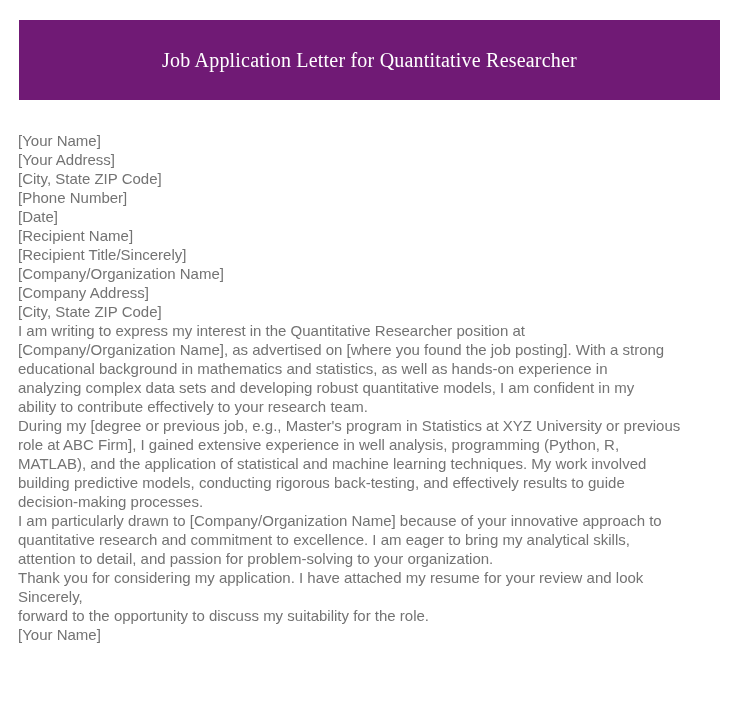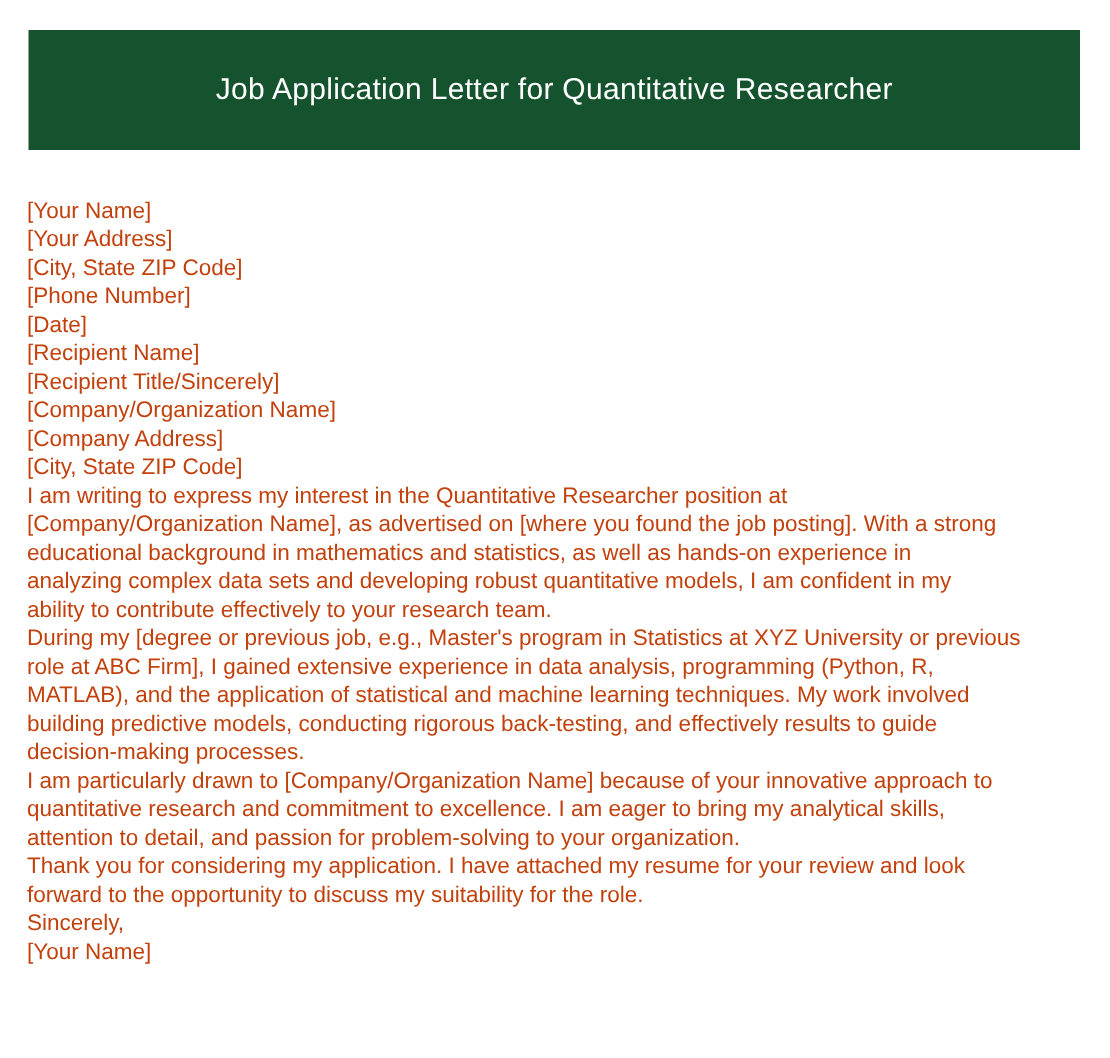--- a/index.html
+++ b/index.html
@@ -35,45 +35,45 @@
     line-height: 19px;
     color: #565656;
   }
   .letter .line {
     white-space: nowrap;
   }
 </style>
 </head>
 <body style="background: rgb(255, 255, 255);">
 
-<div class="banner" style="background: #14532d;">
+<div class="banner" style="background: #701a75; font-family: Liberation Serif, serif;">
   <h1 style="color: rgb(255, 255, 255);">Job Application Letter for Quantitative Researcher</h1>
 </div>
 
-<div class="letter" style="color: #c2410c;">
+<div class="letter" style="color: #737373;">
     <div class="line">[Your Name]</div>
     <div class="line">[Your Address]</div>
     <div class="line">[City, State ZIP Code]</div>
     <div class="line">[Phone Number]</div>
     <div class="line">[Date]</div>
     <div class="line">[Recipient Name]</div>
     <div class="line">[Recipient Title/Sincerely]</div>
     <div class="line">[Company/Organization Name]</div>
     <div class="line">[Company Address]</div>
     <div class="line">[City, State ZIP Code]</div>
     <div class="line">I am writing to express my interest in the Quantitative Researcher position at</div>
     <div class="line">[Company/Organization Name], as advertised on [where you found the job posting]. With a strong</div>
     <div class="line">educational background in mathematics and statistics, as well as hands-on experience in</div>
     <div class="line">analyzing complex data sets and developing robust quantitative models, I am confident in my</div>
     <div class="line">ability to contribute effectively to your research team.</div>
     <div class="line">During my [degree or previous job, e.g., Master's program in Statistics at XYZ University or previous</div>
-    <div class="line">role at ABC Firm], I gained extensive experience in data analysis, programming (Python, R,</div>
+    <div class="line">role at ABC Firm], I gained extensive experience in well analysis, programming (Python, R,</div>
     <div class="line">MATLAB), and the application of statistical and machine learning techniques. My work involved</div>
     <div class="line">building predictive models, conducting rigorous back-testing, and effectively results to guide</div>
     <div class="line">decision-making processes.</div>
     <div class="line">I am particularly drawn to [Company/Organization Name] because of your innovative approach to</div>
     <div class="line">quantitative research and commitment to excellence. I am eager to bring my analytical skills,</div>
     <div class="line">attention to detail, and passion for problem-solving to your organization.</div>
     <div class="line">Thank you for considering my application. I have attached my resume for your review and look</div>
+    <div class="line">Sincerely,</div>
     <div class="line">forward to the opportunity to discuss my suitability for the role.</div>
-    <div class="line">Sincerely,</div>
     <div class="line">[Your Name]</div>
   </div>
 
 </body></html>

